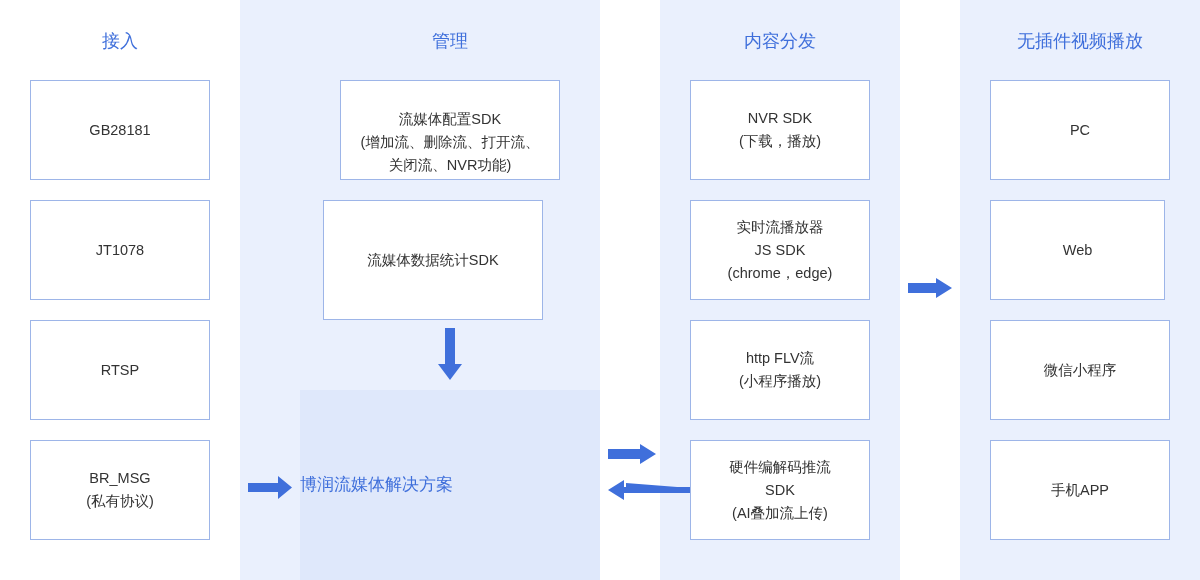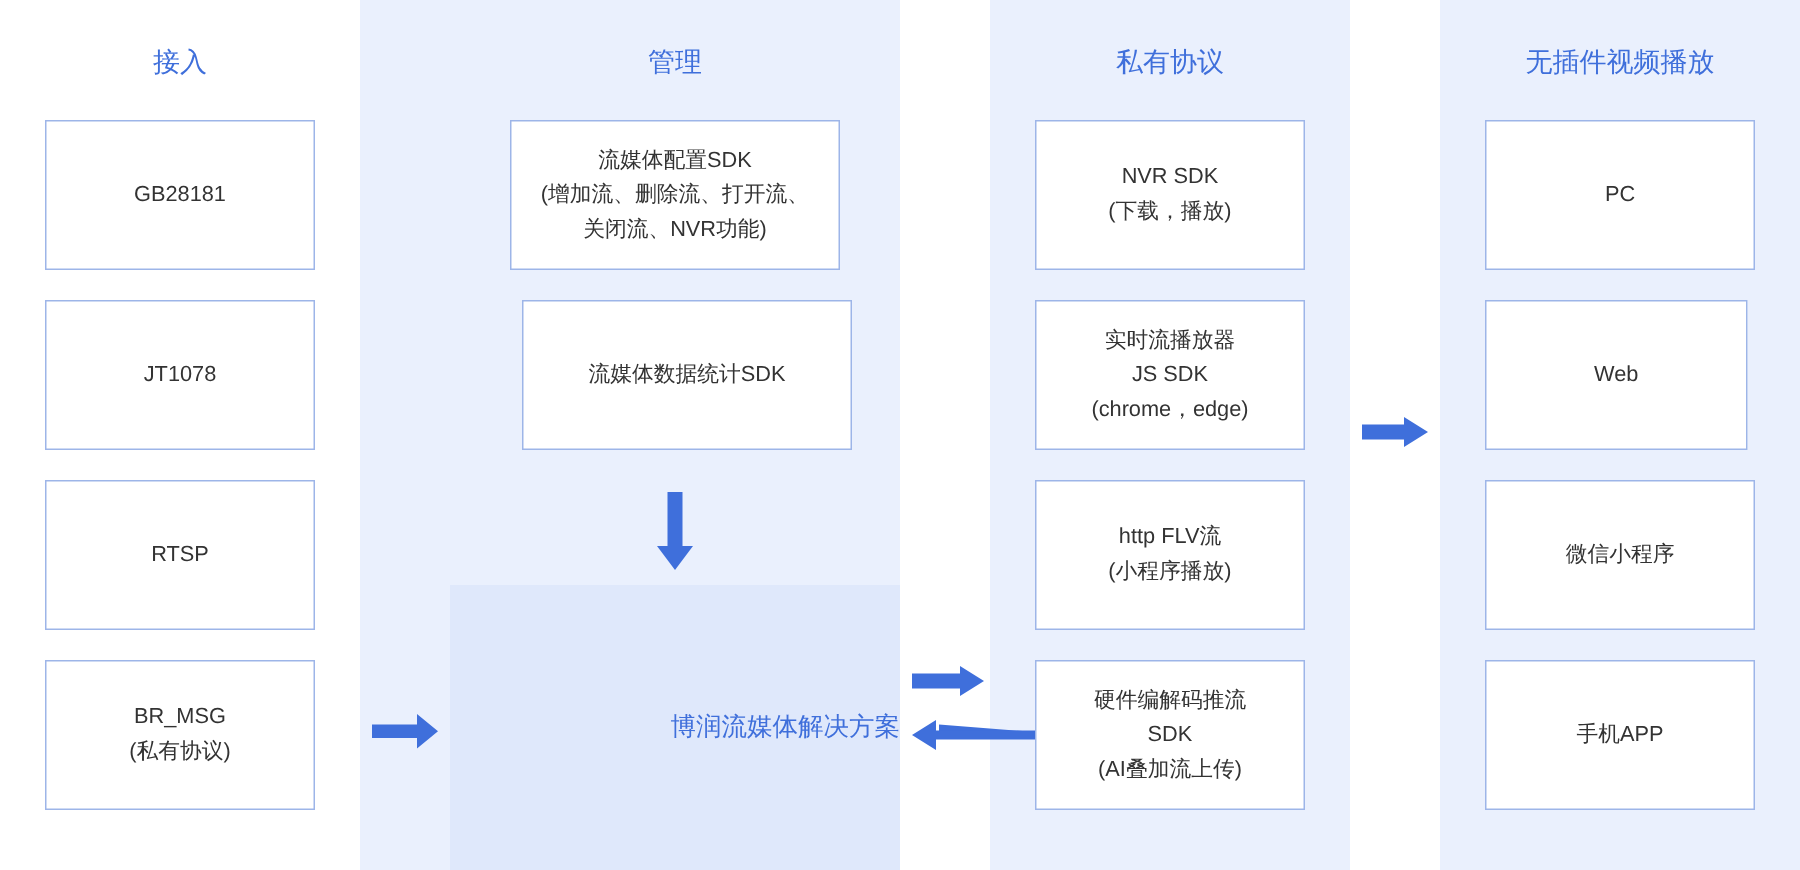--- a/index.html
+++ b/index.html
@@ -47,21 +47,21 @@
     padding: 2px 6px;
   }
   .node .txt {
     white-space: pre-line;
   }
   .solution {
     position: absolute;
     background: #dfe8fb;
     display: flex;
     align-items: center;
-    justify-content: flex-end;
+    justify-content: flex-start;
     text-align: center;
     color: #3f6fdb;
     font-size: 17px;
     line-height: 24px;
   }
   .arrow {
     position: absolute;
   }
   .arrow svg { display: block; }
 </style>
@@ -70,43 +70,43 @@
 
 <div id="canvas">
 
   <div class="col-bg" style="left:240px; width:60px;"></div>
   <div class="col-bg" style="left:300px; width:300px;"></div>
   <div class="col-bg" style="left:660px; width:240px;"></div>
   <div class="col-bg" style="left:960px; width:240px;"></div>
 
   <div class="col-title" style="left:30px; top:31px; width:180px;">接入</div>
   <div class="col-title" style="left:340px; top:31px; width:220px;">管理</div>
-  <div class="col-title" style="left:690px; top:31px; width:180px;">私有协议</div>
+  <div class="col-title" style="left:690px; top:31px; width:180px;">内容分发</div>
   <div class="col-title" style="left:990px; top:31px; width:180px;">无插件视频播放</div>
 
   <div class="node" style="left:30px; top:80px; width:180px; height:100px;">
     <span class="txt">GB28181</span>
   </div>
   <div class="node" style="left:30px; top:200px; width:180px; height:100px;">
     <span class="txt">JT1078</span>
   </div>
   <div class="node" style="left:30px; top:320px; width:180px; height:100px;">
     <span class="txt">RTSP</span>
   </div>
   <div class="node" style="left:30px; top:440px; width:180px; height:100px;">
     <span class="txt">BR_MSG
 (私有协议)</span>
   </div>
 
-  <div class="node" style="left:340px; top:80px; width:220px; height:100px;">
+  <div class="node" style="left:340px; top:80px; width:220px; height:100px;align-items:flex-end;">
     <span class="txt">流媒体配置SDK
 (增加流、删除流、打开流、
 关闭流、NVR功能)</span>
   </div>
-  <div class="node" style="left:348px; top:200px; width:220px; height:100px;text-align:right;">
+  <div class="node" style="left:323px; top:200px; width:220px; height:120px;text-align:right;">
     <span class="txt">流媒体数据统计SDK</span>
   </div>
 
   <div class="solution" style="left:300px; top:390px; width:300px; height:190px;">
     <span class="txt">博润流媒体解决方案</span>
   </div>
 
   <div class="node" style="left:690px; top:80px; width:180px; height:100px;">
     <span class="txt">NVR SDK
 (下载，播放)</span>

